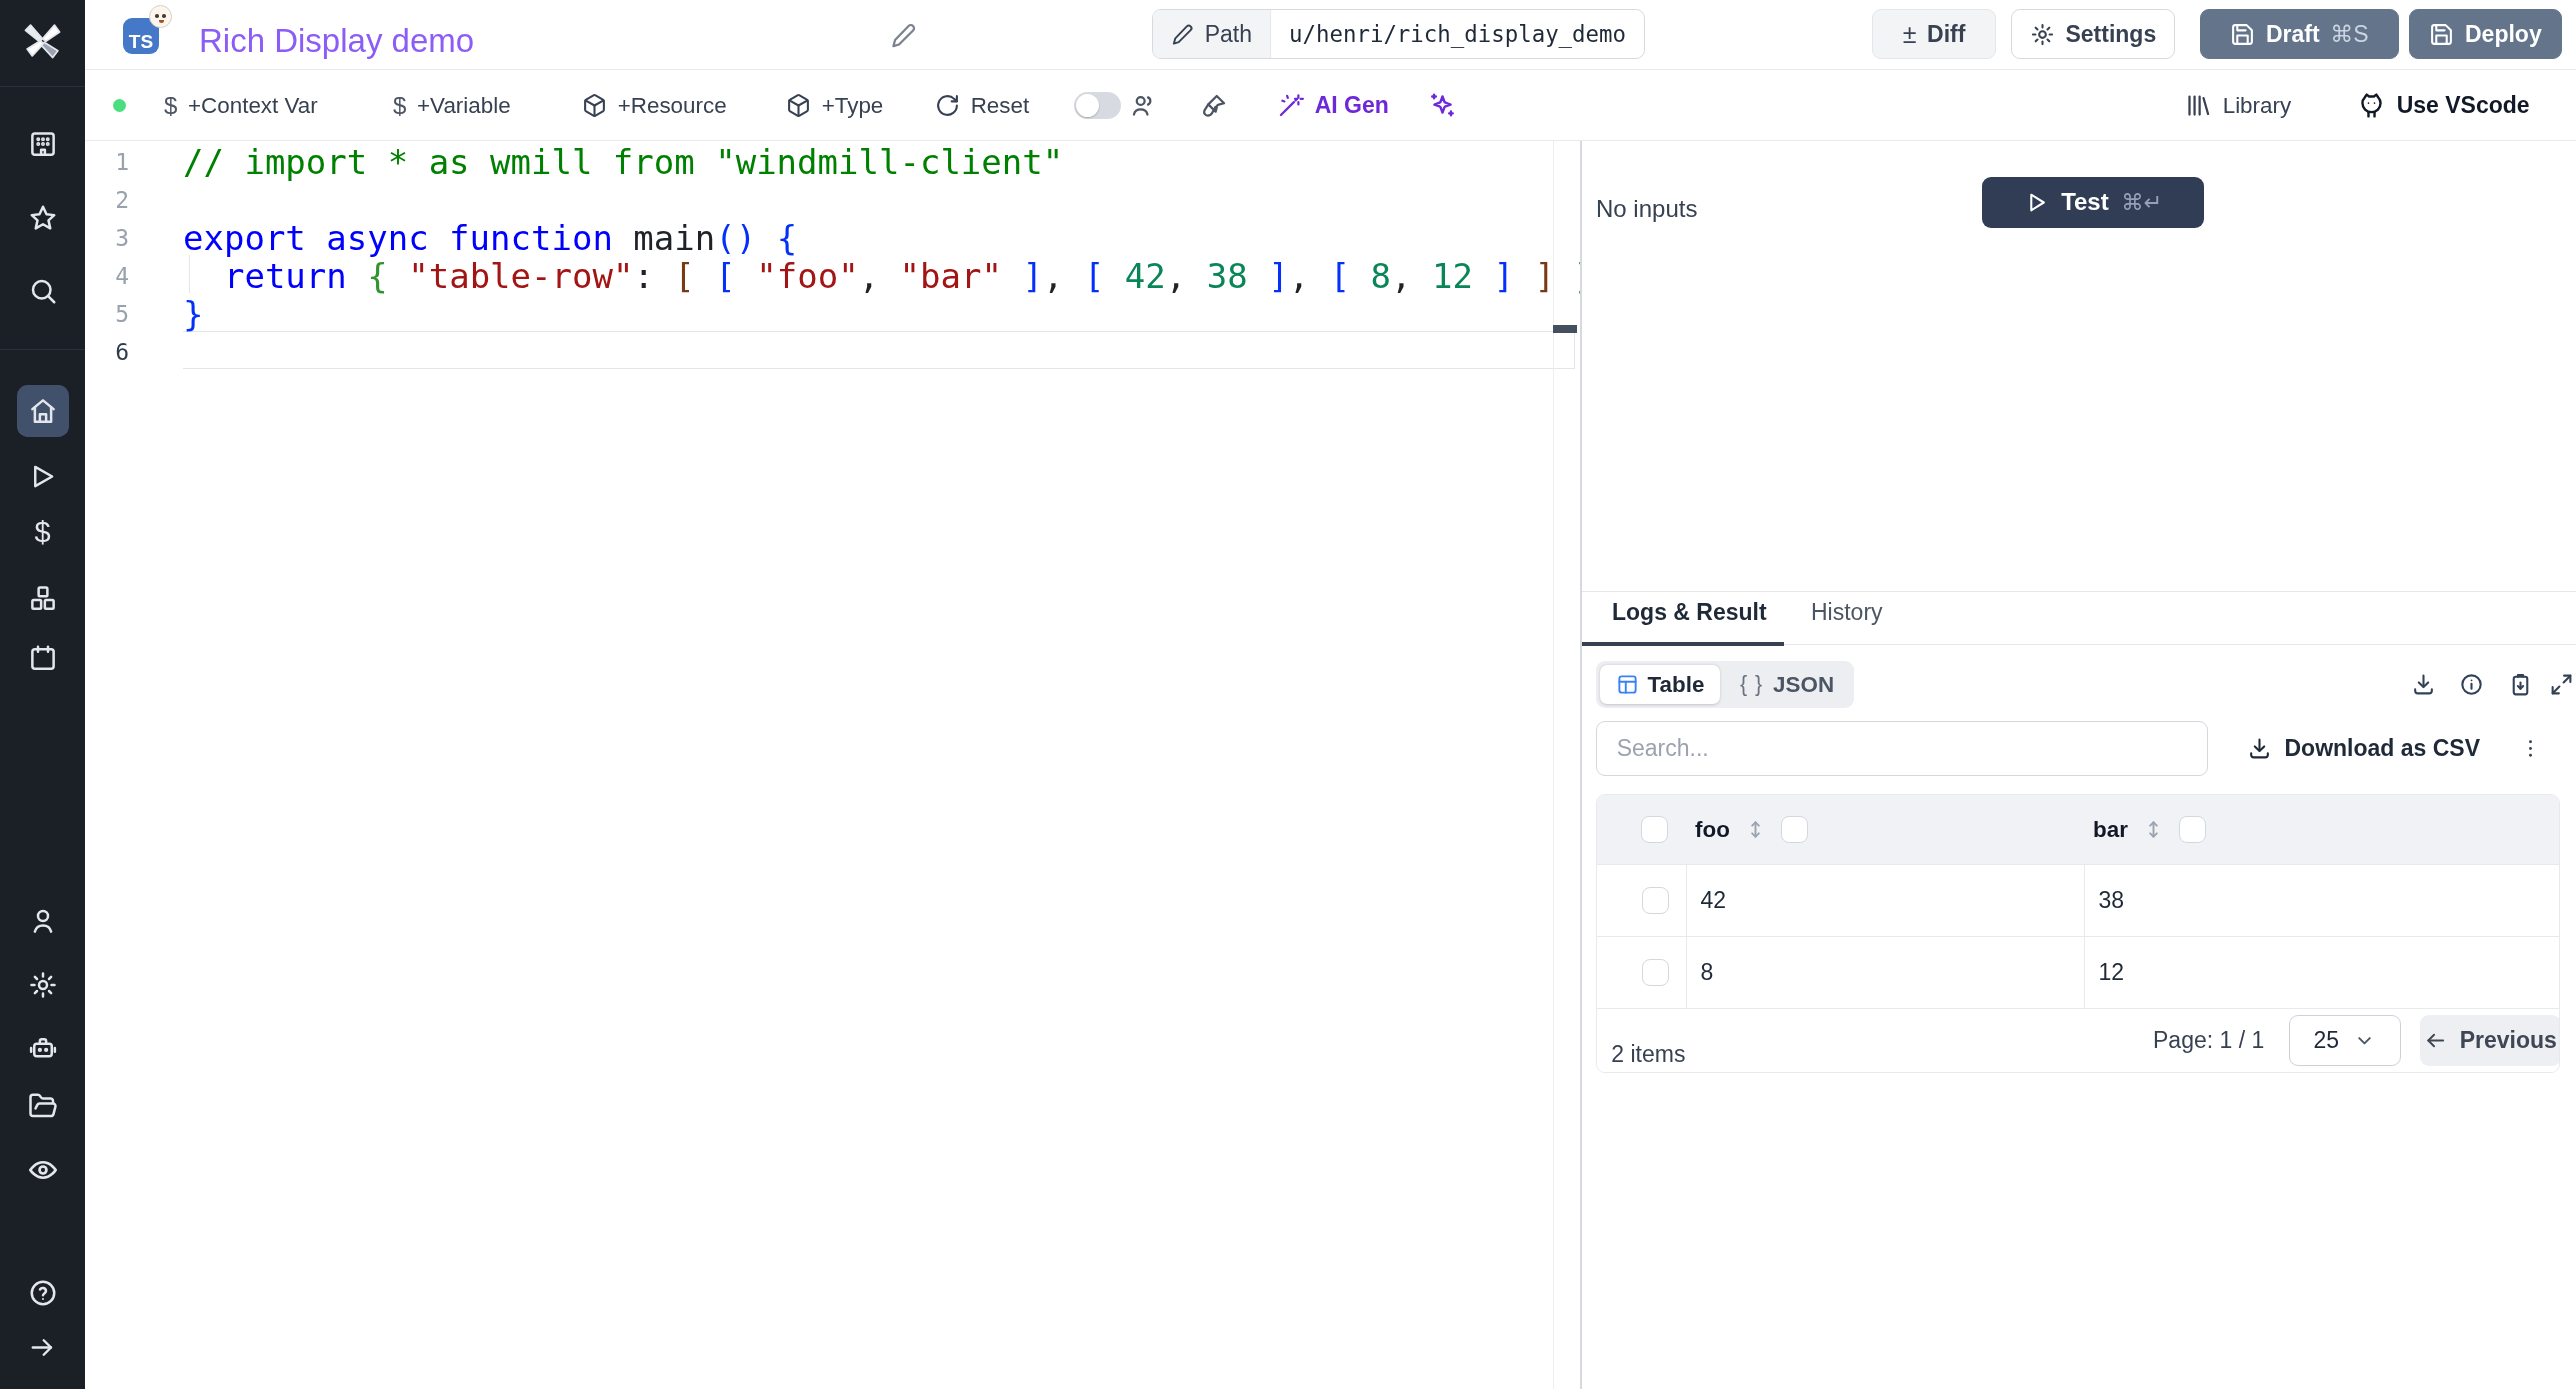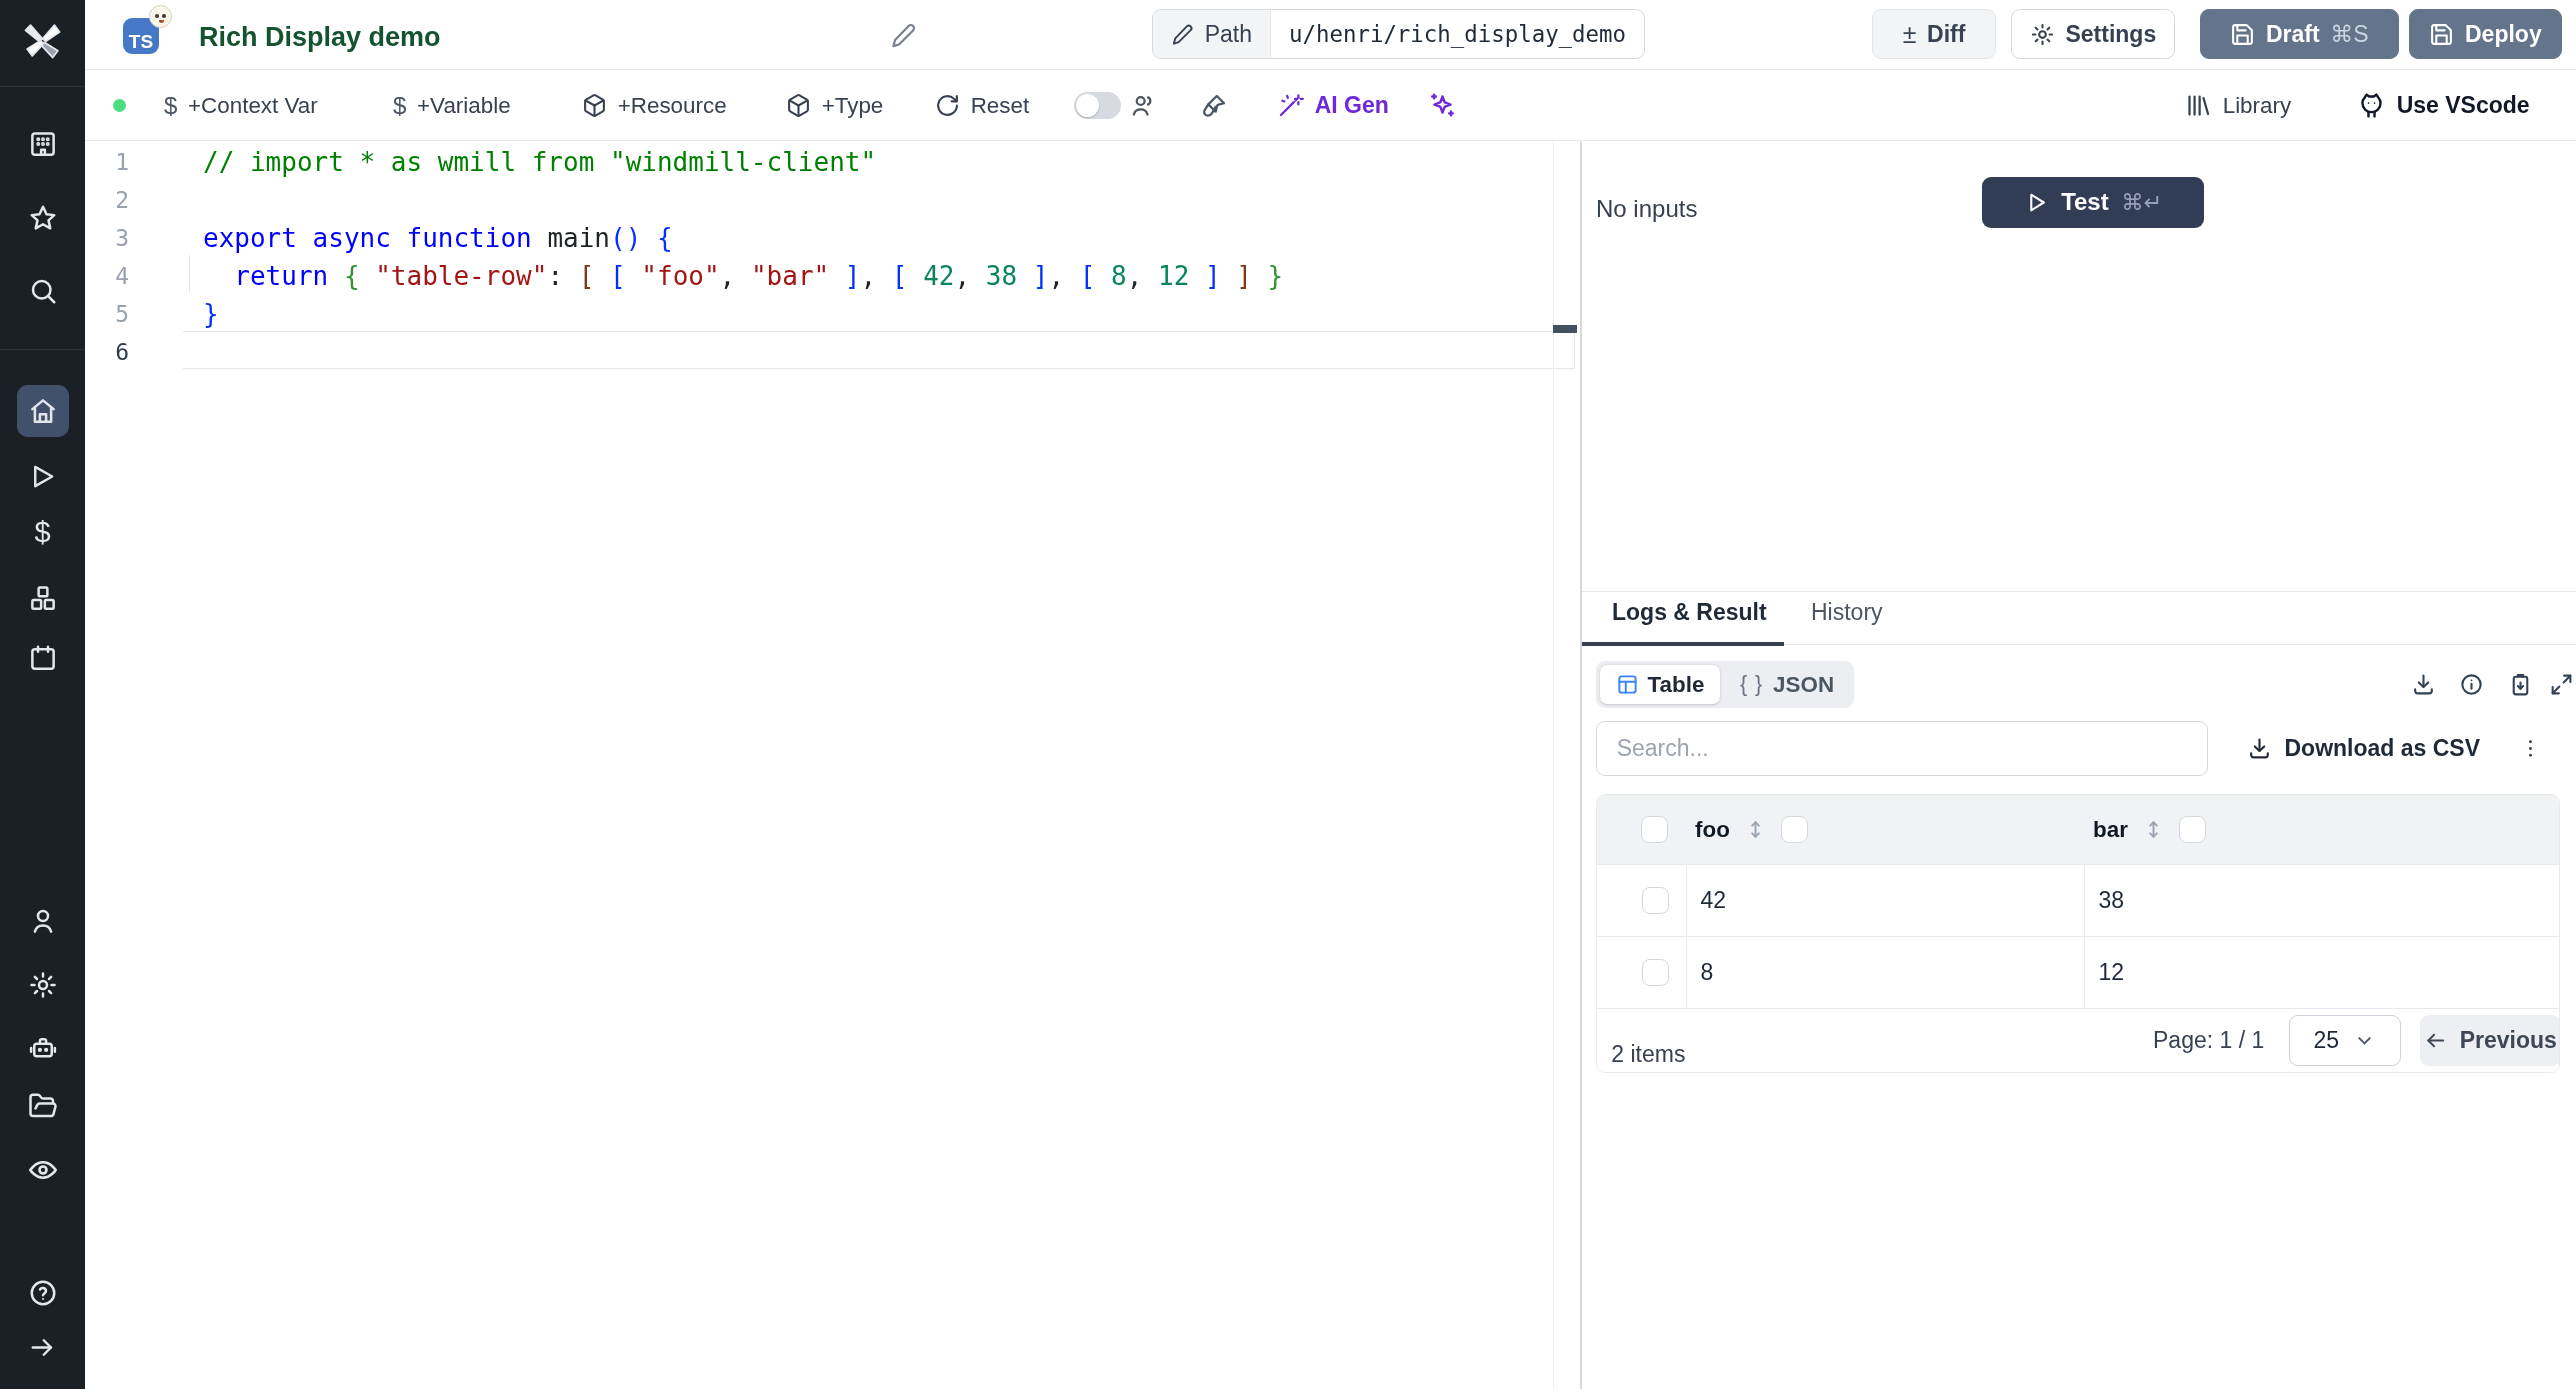--- a/index.html
+++ b/index.html
@@ -19,21 +19,21 @@
   .topbar { position:absolute; left:85px; top:0; width:2491px; height:70px; background:#fff;
             border-bottom:0.9px solid #e8eaee; z-index:20; }
   .ts-badge { position:absolute; left:38px; top:18px; width:36px; height:36px; background:#4678c8;
               border-radius:9px; color:#fff; font-weight:700; font-size:19px;
               display:flex; align-items:flex-end; justify-content:center; padding-bottom:1px; }
   .emoji { position:absolute; left:64px; top:5.4px; width:23px; height:23px; background:#fdf6ec;
            border-radius:50%; border:0.9px solid #d9cfc2; }
   .emoji i { position:absolute; width:3.6px; height:3.6px; background:#4a3b33; border-radius:50%; top:8px; }
   .emoji i.l { left:5.4px; } .emoji i.r { right:5.4px; }
   .emoji b { position:absolute; left:9px; top:13.4px; width:5.4px; height:3.6px; background:#a0522d; border-radius:0 0 5.4px 5.4px; }
-  .page-title { position:absolute; left:114px; top:21.5px; font-size:27px; font-weight:700; color:#14532d; }
+  .page-title { position:absolute; left:114px; top:21.5px; font-size:33px; font-weight:400; color:#8b5cf6; }
   .title-edit { position:absolute; left:805px; top:21.5px; color:#7b828e; }
   .path-group { position:absolute; left:1067px; top:9px; height:50px; border:0.9px solid #d6dade;
                 border-radius:9px; display:flex; align-items:stretch; overflow:hidden; background:#fff; }
   .path-left { display:flex; align-items:center; gap:10.7px; background:#f3f4f6; padding:0 18px;
                color:#374151; font-size:23px; font-weight:500; border-right:0.9px solid #e5e7eb; }
   .path-value { display:flex; align-items:center; padding:0 18px; font-family:"DejaVu Sans Mono", monospace;
                 font-size:22.4px; color:#1f2937; }
   .hbtn { position:absolute; top:9px; height:50px; border-radius:9px; display:flex; align-items:center;
           justify-content:center; gap:10.7px; font-size:23px; font-weight:600; color:#374151; }
   .hbtn.light { background:#f3f4f6; border:0.9px solid #e3e6ea; }
@@ -58,21 +58,21 @@
   .tb-right { font-weight:500; }
   .vscode-label { font-weight:700; color:#111827; font-size:23px; }
 
   
   .editor { position:absolute; left:85px; top:140px; width:1496px; height:1250px; background:#fff; }
   .gutter { position:absolute; left:0; top:2.7px; width:98px; text-align:right; padding-right:54px;
             font-family:"DejaVu Sans Mono", monospace; font-size:23px; color:#98a1ac; }
   .gutter .ln { height:38px; line-height:38px; }
   .gutter .ln.active { color:#2f3b4e; }
   .codecol { position:absolute; left:98px; top:2.7px; font-family:"DejaVu Sans Mono", monospace;
-             font-size:26px;margin-left:20px; }
+             font-size:34px; }
   .code-line { height:38px; line-height:38px; white-space:pre; }
   .tok-comment { color:#008000; } .tok-kw { color:#0000ff; } .tok-str { color:#a31515; }
   .tok-num { color:#098658; } .tok-b1 { color:#0431fa; } .tok-b2 { color:#319331; }
   .tok-b3 { color:#7b3814; } .tok-plain { color:#1f2328; }
   .cur-line { position:absolute; left:98px; top:191px; width:1392px; height:38px;
               border-top:1.3px solid #e3e5e9; border-bottom:1.3px solid #e3e5e9; border-right:1.3px solid #e3e5e9; }
   .indent-guide { position:absolute; left:104px; top:115px; width:0.9px; height:38px; background:#e3e5e9; }
   .sbcol { position:absolute; left:1468px; top:0; width:29px; height:1250px; border-left:0.9px solid #ecedf0; }
   .sb-marker { position:absolute; left:1468px; top:185px; width:24px; height:8px; background:#44505f; }
   .vdivider { position:absolute; left:1580px; top:140px; width:1.8px; height:1250px; background:#d6dade; z-index:5; }

